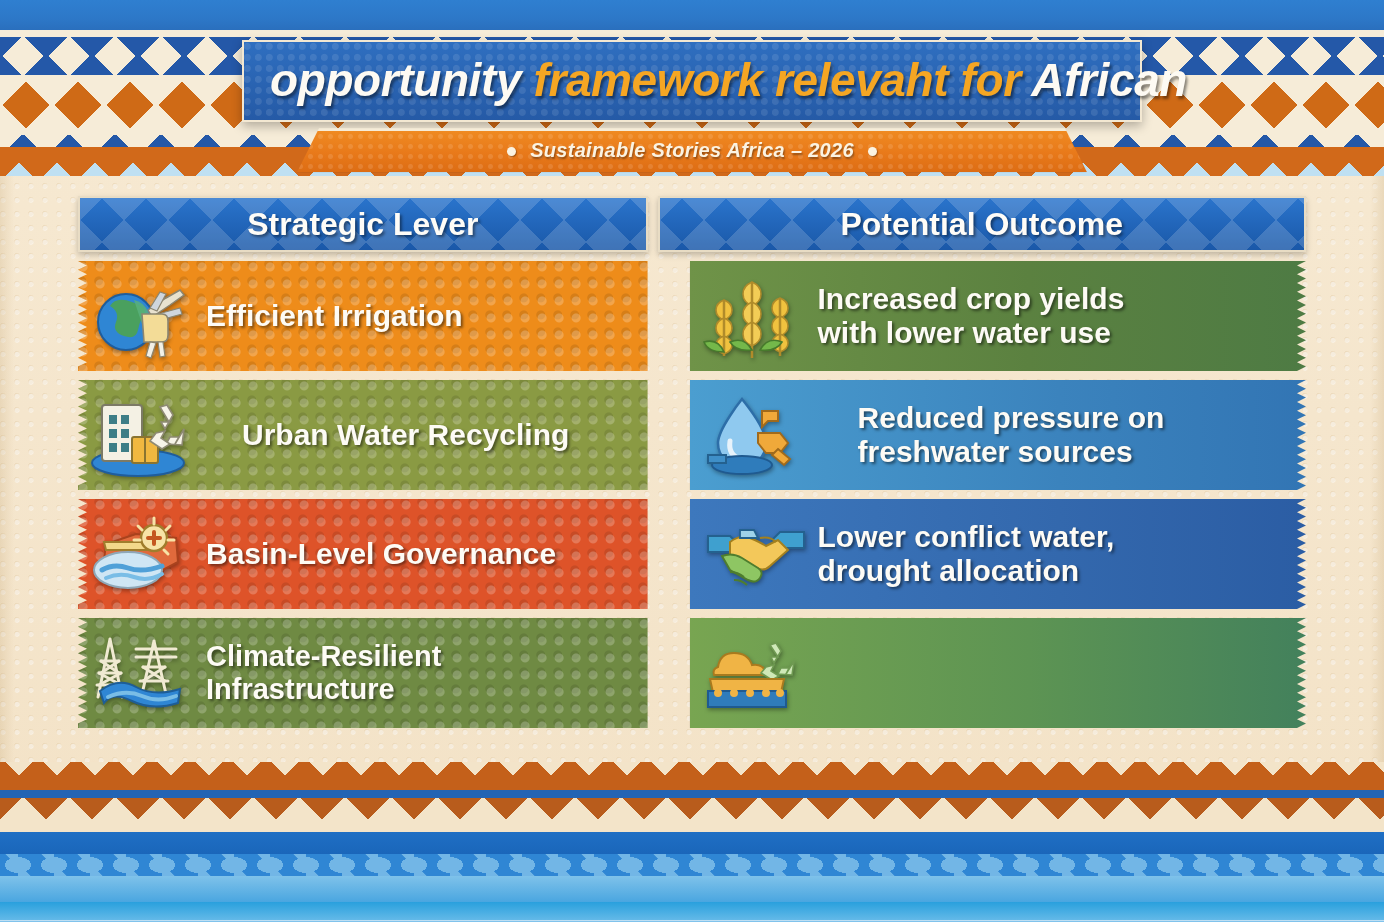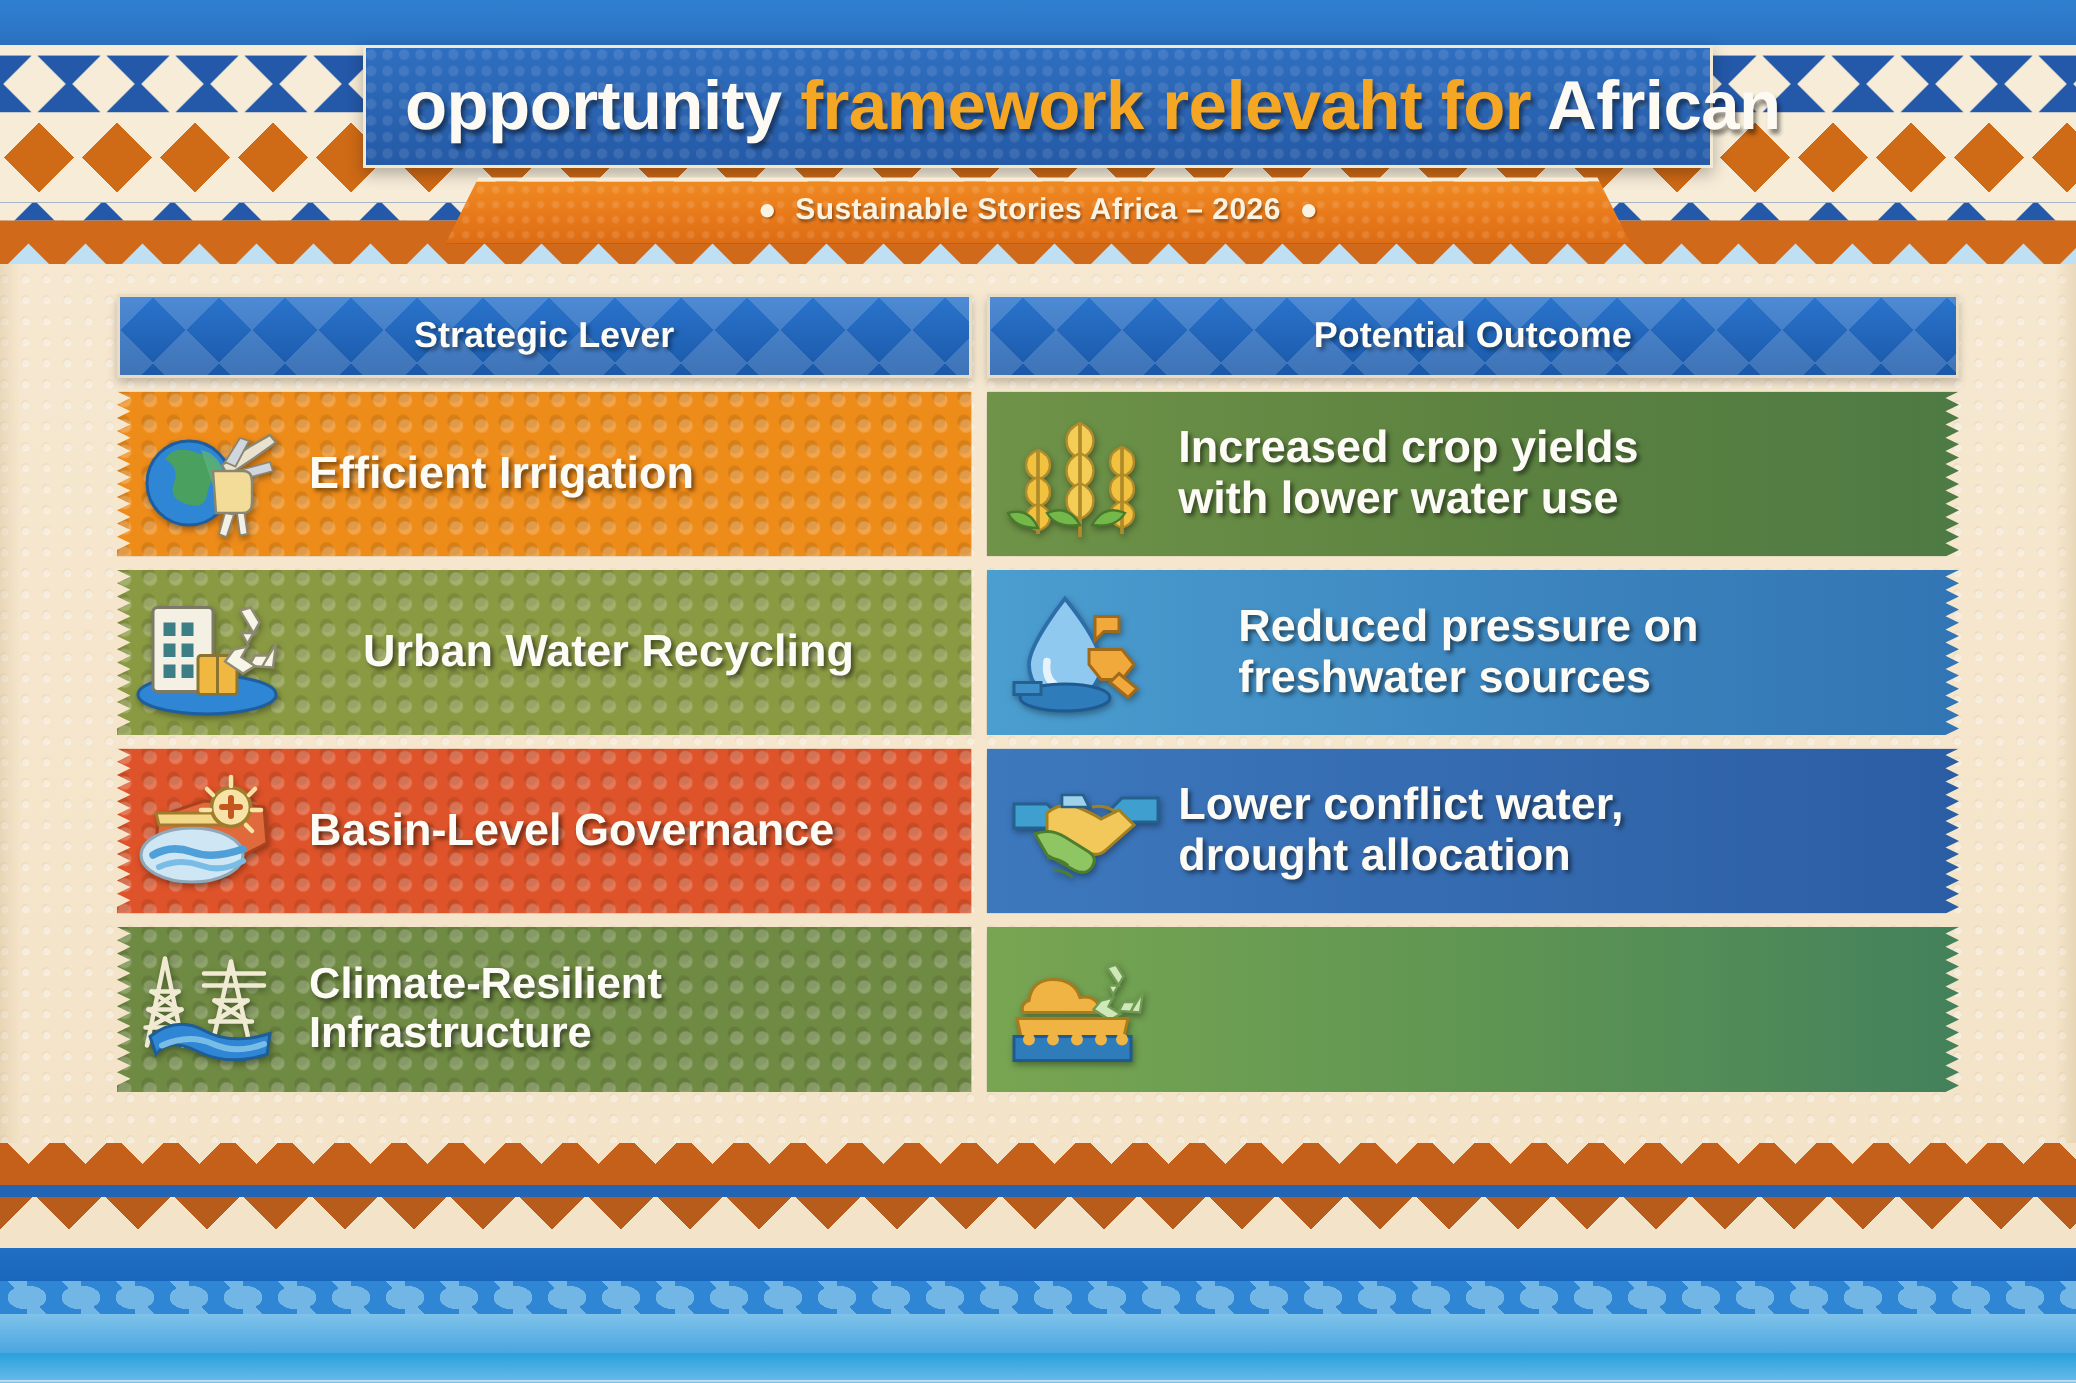--- a/index.html
+++ b/index.html
@@ -66,21 +66,21 @@
     background-color:#bfe0f2;
     background-image:
       linear-gradient(135deg,#d1691a 50%,transparent 50.5%),
       linear-gradient(225deg,#d1691a 50%,transparent 50.5%);
     background-size:38px 30px;
   }
   .strip-thin-cream{ height:7px; background:#f6ecd8; }
 
   
   .title-wrap{
-    position:absolute; left:242px; top:30px; width:900px; z-index:8;
+    position:absolute; left:242px; top:40px; width:900px; z-index:8;font-style:italic;
   }
   .title-bar{
     position:relative;
     background:
       radial-gradient(circle at 30% 40%, rgba(255,255,255,.10) 0 3px, transparent 4px) 0 0/11px 11px,
       linear-gradient(180deg,#2f6fc0 0%,#2a65b4 45%,#255aa6 100%);
     border:2px solid #f3e8d2;
     padding:14px 26px 16px;
     text-align:center;
     box-shadow:0 4px 10px rgba(0,0,0,.28);
@@ -133,21 +133,21 @@
     display:flex;align-items:center;justify-content:center;
     background-color:#1d62b8;
     background-image:
       linear-gradient(45deg,rgba(255,255,255,.16) 25%,transparent 25.5%,transparent 74.5%,rgba(255,255,255,.16) 75%),
       linear-gradient(-45deg,rgba(255,255,255,.16) 25%,transparent 25.5%,transparent 74.5%,rgba(255,255,255,.16) 75%),
       linear-gradient(180deg,#2a74cc,#1a58a8);
     background-size:44px 44px,44px 44px,100% 100%;
     box-shadow:0 3px 6px rgba(0,0,0,.22);
   }
   .col-header span{
-    font-size:24px;font-weight:bold;color:#fefcf7;
+    font-size:32px;font-weight:bold;color:#fefcf7;
     text-shadow:2px 2px 3px rgba(0,0,0,.45);
   }
 
   .cell{
     height:110px;
     display:flex; align-items:center;
     padding:0 14px 0 10px;
     position:relative;
     box-shadow:0 3px 6px rgba(0,0,0,.22);
     background-image:
@@ -167,20 +167,21 @@
   .col-right .cell{
     clip-path:polygon(
       0 0,100% 0,
       calc(100% - 9px) 4%,100% 8%,calc(100% - 9px) 12%,100% 16%,
       calc(100% - 9px) 20%,100% 24%,calc(100% - 9px) 28%,100% 32%,
       calc(100% - 9px) 36%,100% 40%,calc(100% - 9px) 44%,100% 48%,
       calc(100% - 9px) 52%,100% 56%,calc(100% - 9px) 60%,100% 64%,
       calc(100% - 9px) 68%,100% 72%,calc(100% - 9px) 76%,100% 80%,
       calc(100% - 9px) 84%,100% 88%,calc(100% - 9px) 92%,100% 96%,
       calc(100% - 9px) 100%,0 100%);
+    margin-left:32px;
   }
 
   .cell .icon{
     flex:0 0 auto;
     width:112px; height:92px;
     margin-right:6px;
     display:flex;align-items:center;justify-content:center;
   }
   .cell .icon svg{ width:100%; height:100%; filter:drop-shadow(1px 2px 2px rgba(0,0,0,.35)); }
 

